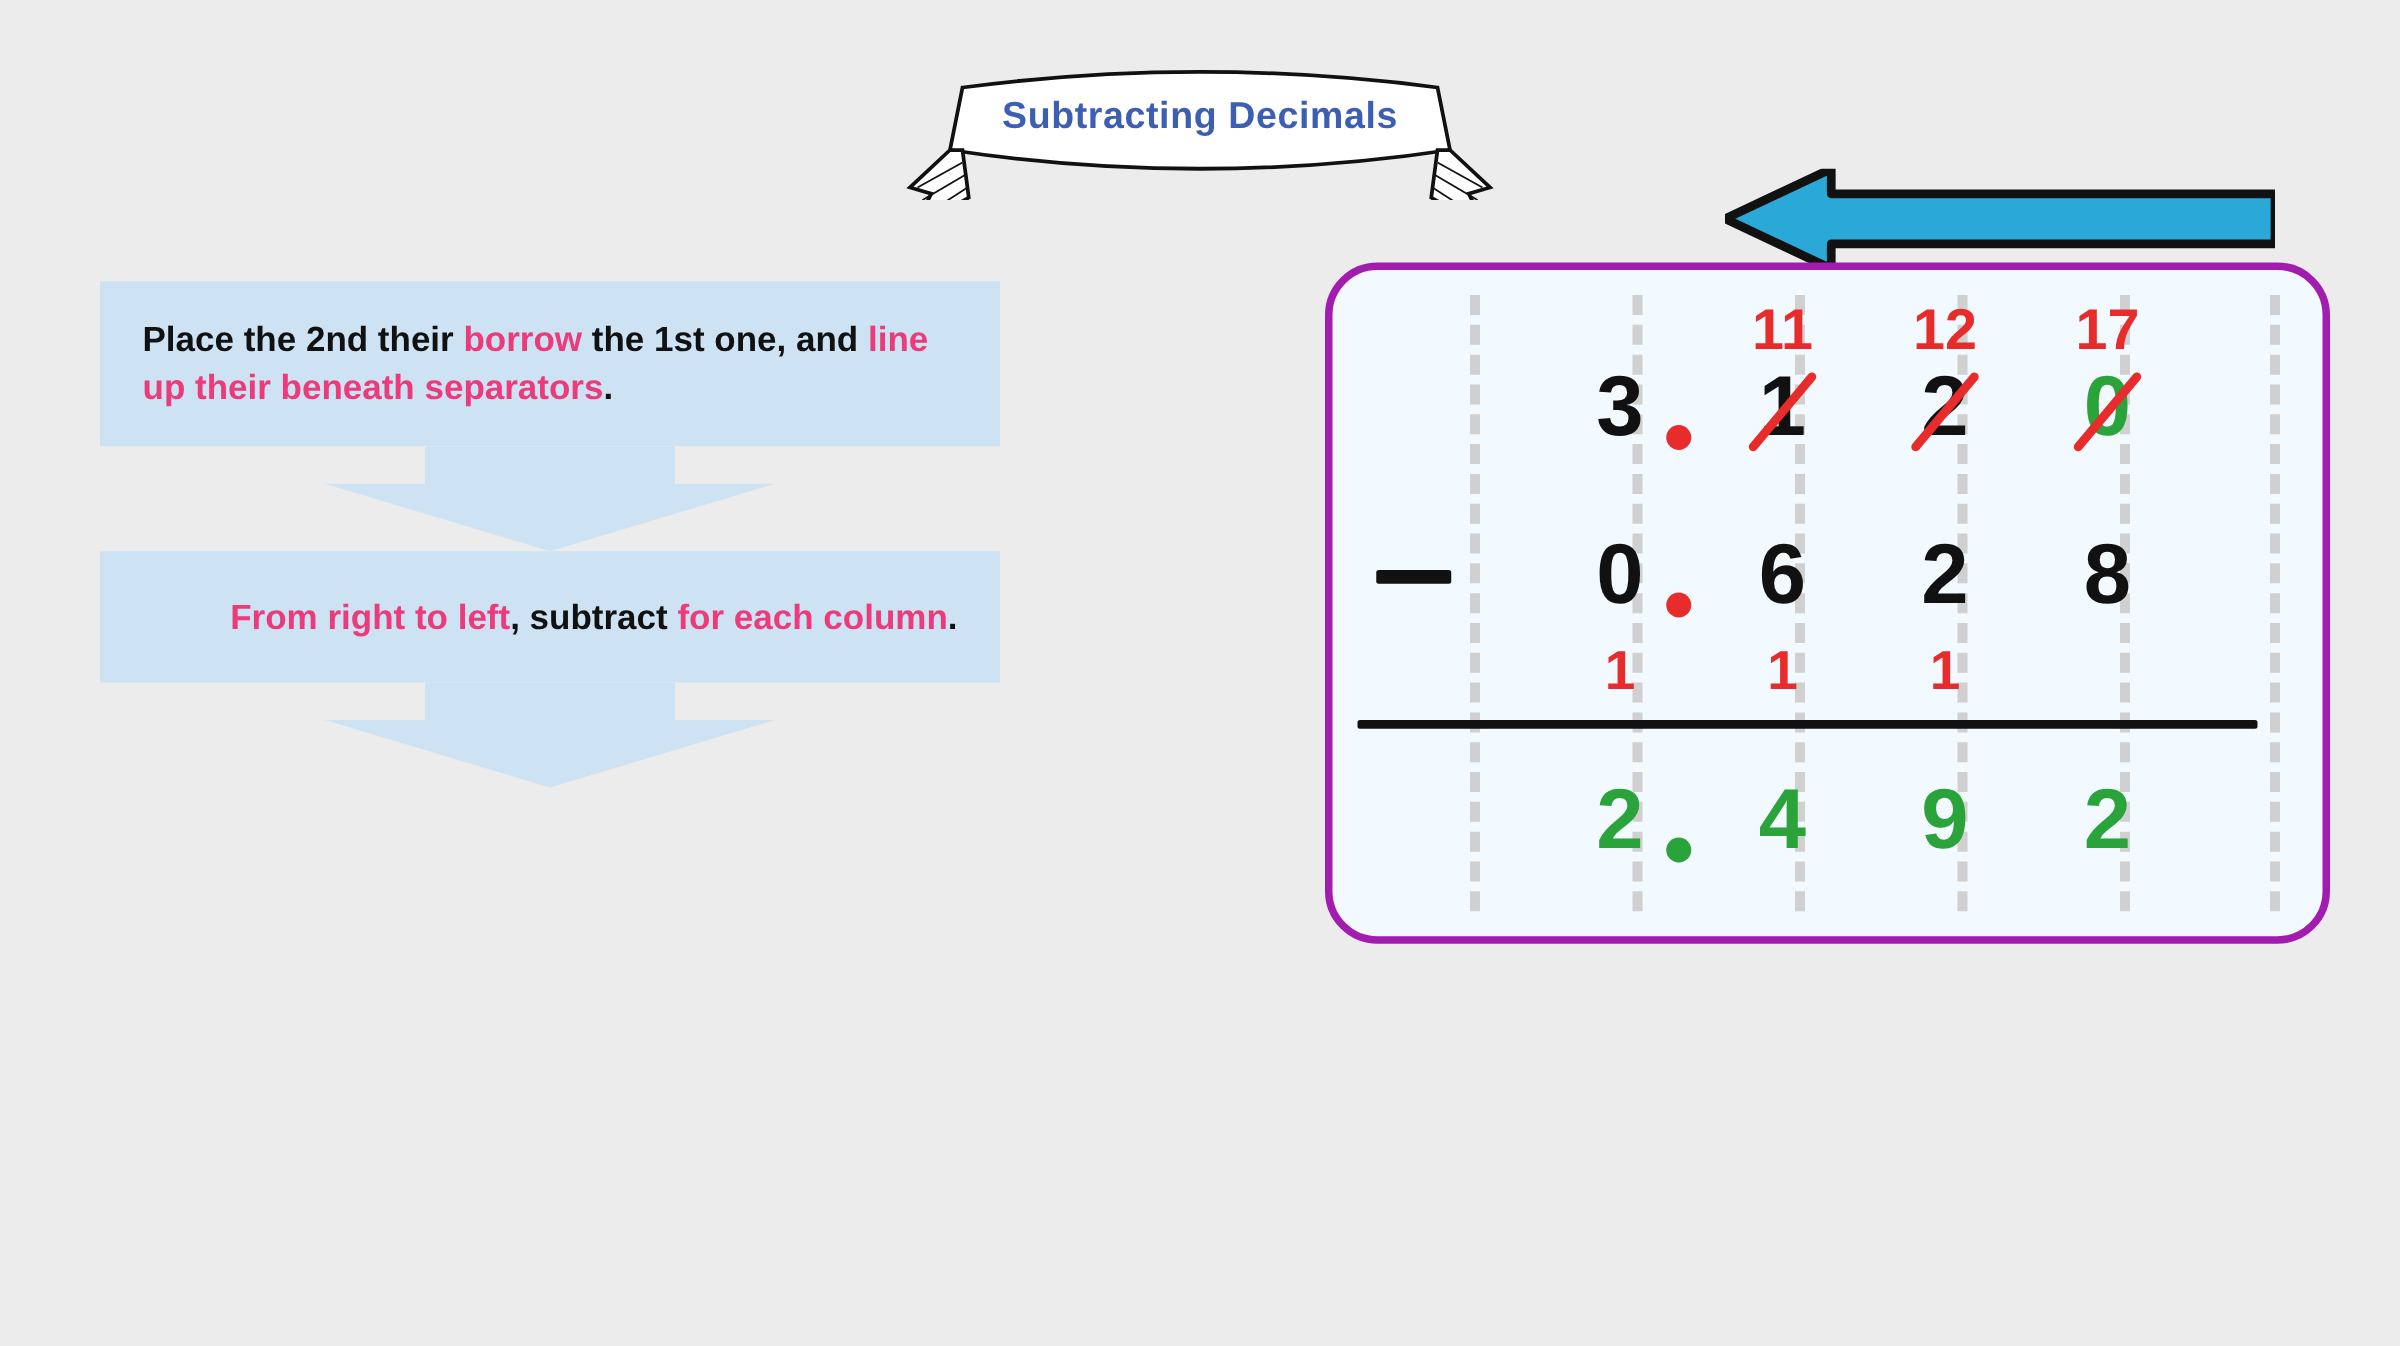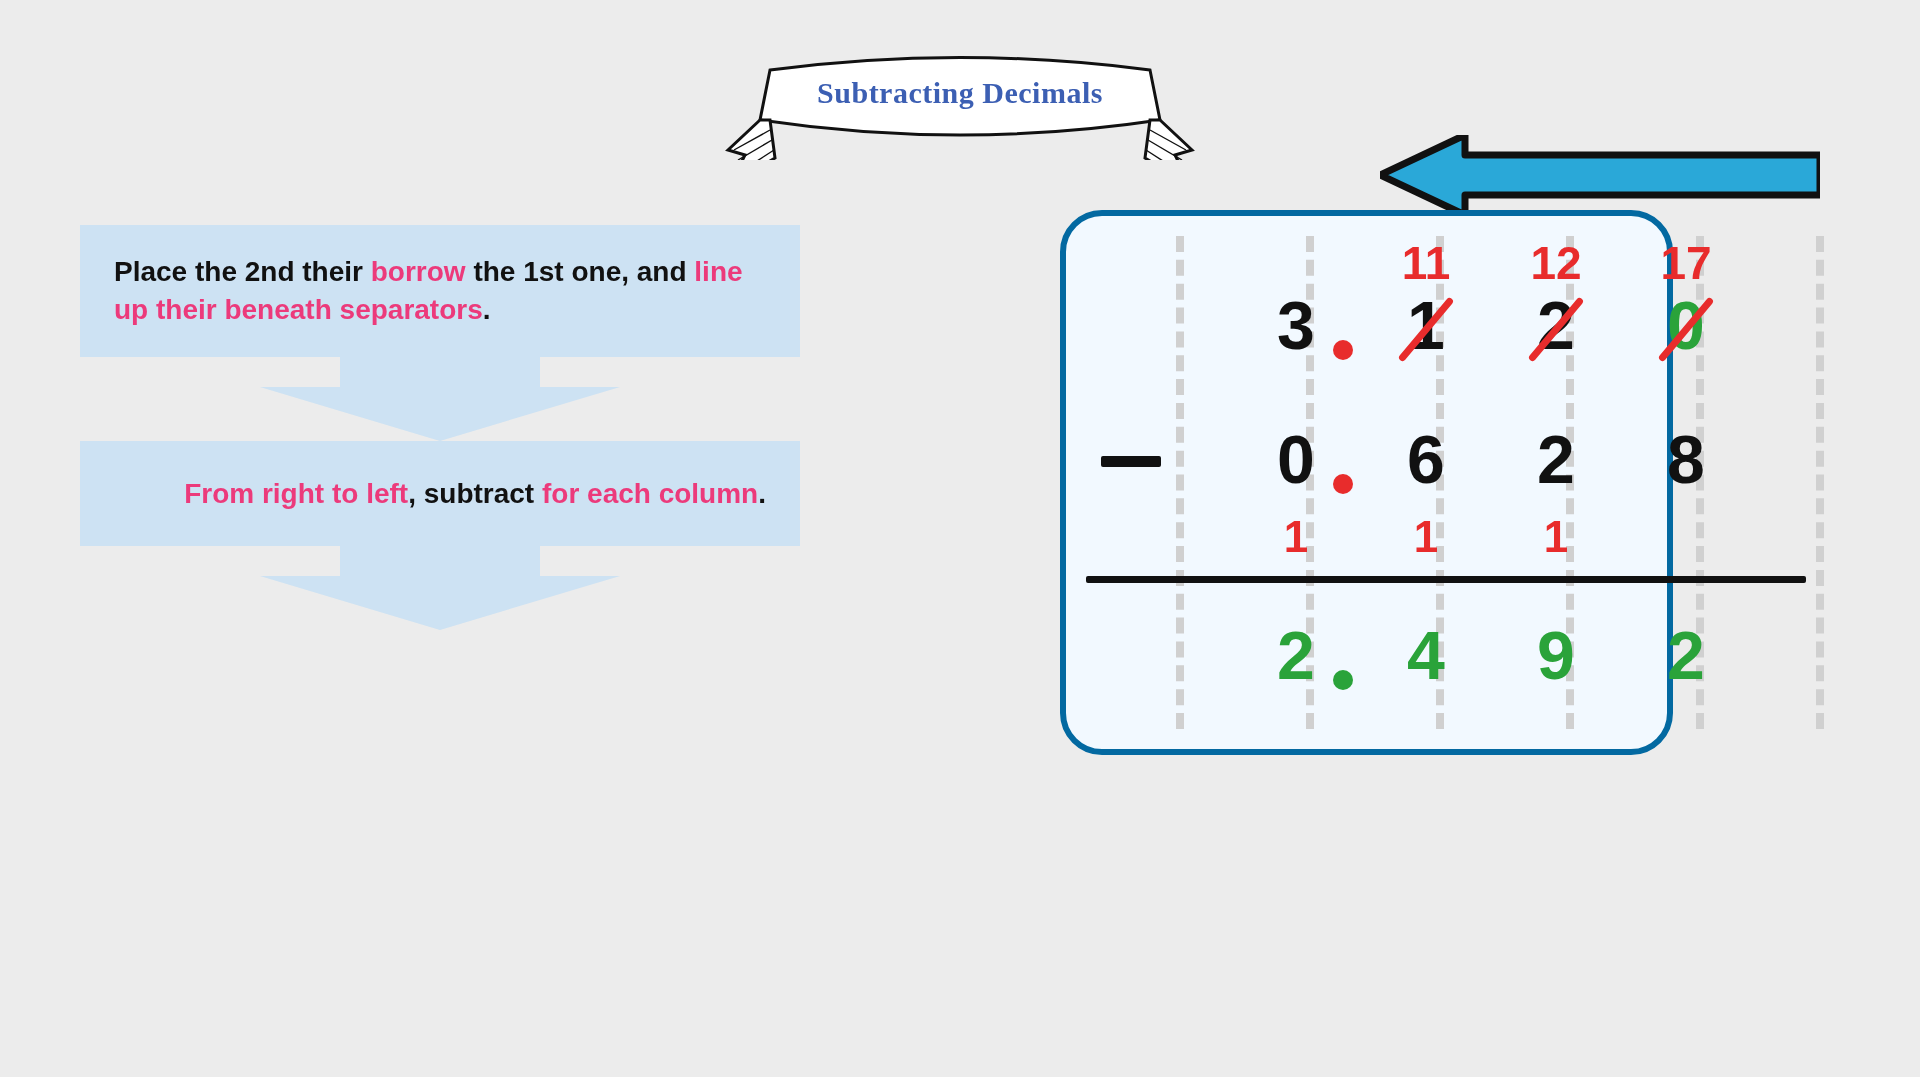--- a/index.html
+++ b/index.html
@@ -13,21 +13,20 @@
   }
 
   
   .banner {
     position: absolute;
     top: 50px;
     left: 50%;
     transform: translateX(-50%);
     width: 500px;
     height: 110px;
-    font-family: Liberation Serif, serif;
   }
   .banner svg { width: 100%; height: 100%; }
   .banner-text {
     position: absolute;
     top: 26px;
     left: 0;
     width: 100%;
     text-align: center;
     font-size: 30px;
     font-weight: 800;
@@ -66,24 +65,24 @@
     border-right: 60px solid transparent;
     border-top: 0;
   }
   .flow-arrow svg { width: 100%; height: 100%; display: block; }
 
   
   .work {
     position: absolute;
     left: 1060px;
     top: 210px;
-    width: 613px;
+    width: 804px;
     height: 545px;
     background: #f2f9ff;
-    border: 6px solid #0369a1;
+    border: 6px solid #a21caf;
     border-radius: 42px;
   }
   .grid {
     position: absolute;
     inset: 0;
   }
   .grid-line {
     position: absolute;
     top: 20px; bottom: 20px;
     border-left: 8px dashed #d0d0d0;

